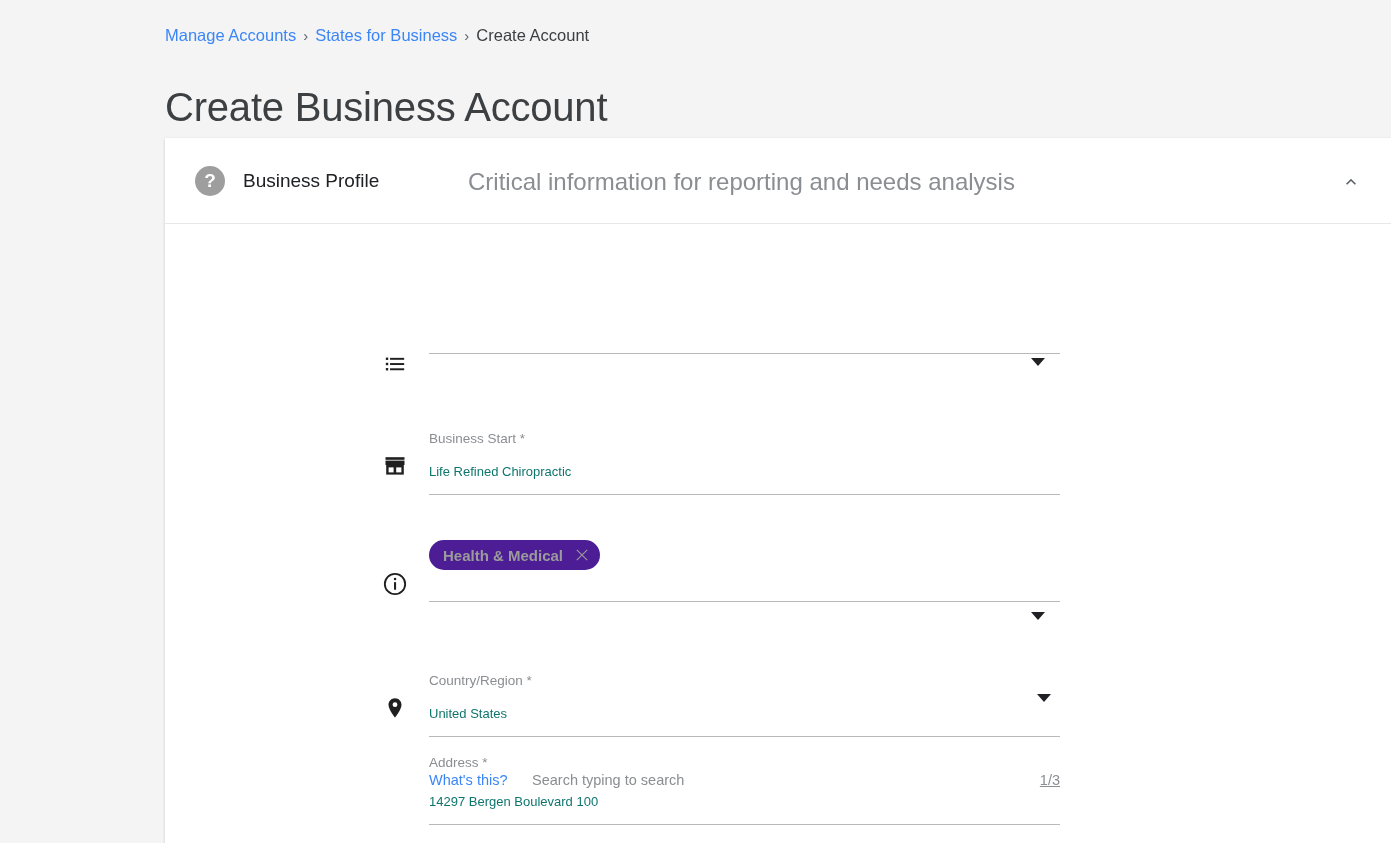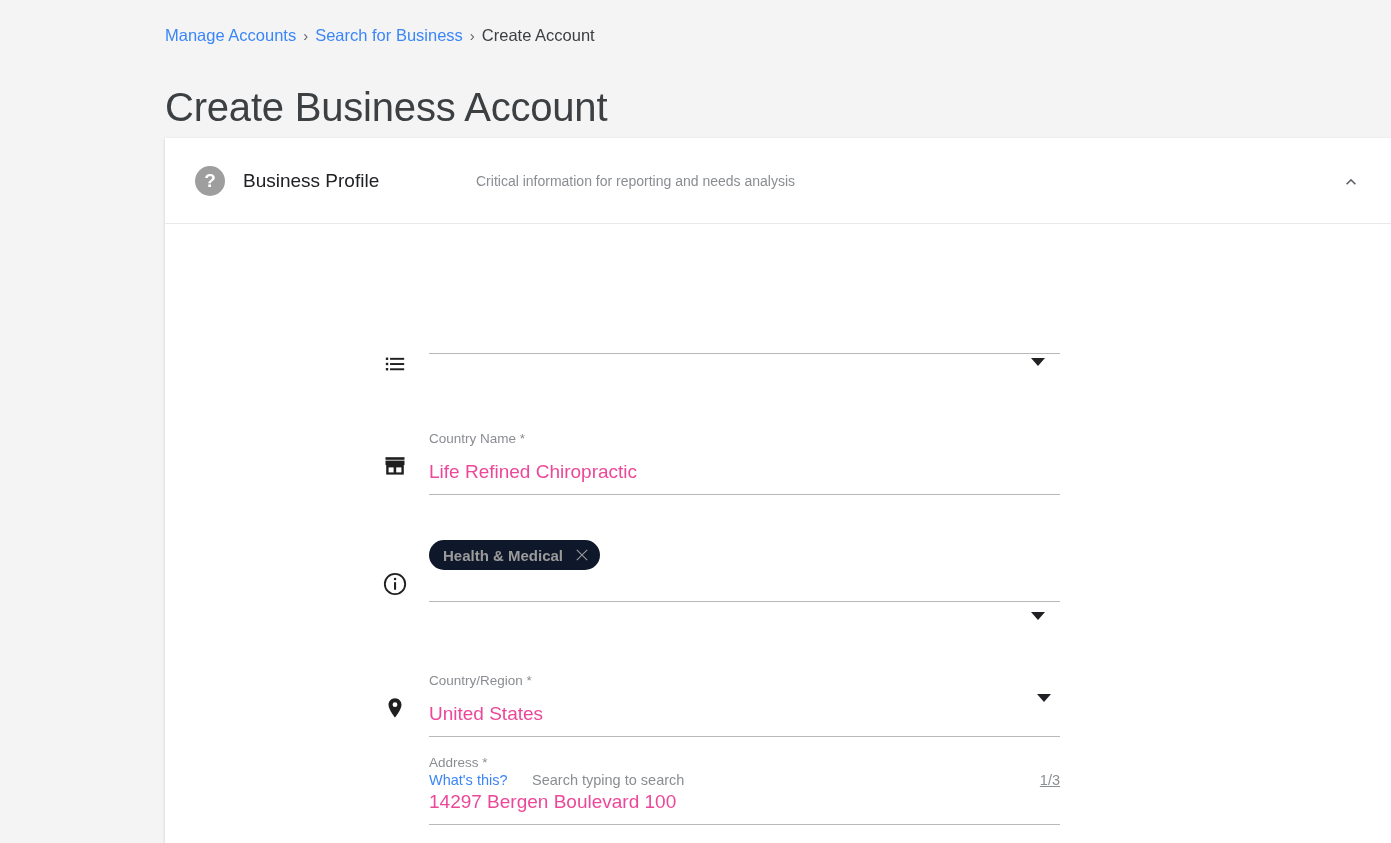--- a/index.html
+++ b/index.html
@@ -71,22 +71,22 @@
     position: absolute;
     left: 78px; top: 30px;
     font-size: 19px;
     color: #202124;
     font-weight: 400;
     line-height: 26px;
     white-space: nowrap;
   }
   .card-subtitle {
     position: absolute;
-    left: 311px; top: 31px;
-    font-size: 14px;
+    left: 303px; top: 31px;
+    font-size: 24px;
     color: #8a8d91;
     font-weight: 400;
     line-height: 25px;
     white-space: nowrap;
   }
   .collapse-btn {
     position: absolute;
     right: 22px; top: 26px;
     width: 36px; height: 36px;
     display: flex; align-items: center; justify-content: center;
@@ -109,22 +109,22 @@
     left: 264px;
     width: 631px;
   }
   .fld-label {
     font-size: 13.5px;
     color: #8a8d91;
     line-height: 18px;
     white-space: nowrap;
   }
   .fld-value {
-    font-size: 19px;
-    color: #ec4899;
+    font-size: 13px;
+    color: #0f766e;
     line-height: 28px;
     white-space: nowrap;
   }
   .fld-placeholder {
     font-size: 19px;
     color: #9aa0a6;
     line-height: 28px;
     white-space: nowrap;
   }
   .fld-underline {
@@ -138,21 +138,21 @@
     border-right: 7px solid transparent;
     border-top: 8px solid #202124;
   }
 
   
   .chip {
     display: inline-flex;
     align-items: center;
     height: 30px;
     padding: 0 9px 0 14px;
-    background: #0f172a;
+    background: #4c1d95;
     border-radius: 15px;
     font-size: 15px;
     font-weight: 700;
     color: #9b9b9b;
     white-space: nowrap;
   }
   .chip-x {
     margin-left: 10px;
     display: inline-flex;
     align-items: center;
@@ -186,21 +186,21 @@
     white-space: nowrap;
     text-decoration: underline;
   }
 </style>
 </head>
 <body>
 
 <div class="page">
 
   <div class="breadcrumb">
-    <a class="crumb-link" href="#">Manage Accounts</a><span class="crumb-sep">›</span><a class="crumb-link" href="#">Search for Business</a><span class="crumb-sep">›</span><span class="crumb-current">Create Account</span>
+    <a class="crumb-link" href="#">Manage Accounts</a><span class="crumb-sep">›</span><a class="crumb-link" href="#">States for Business</a><span class="crumb-sep">›</span><span class="crumb-current">Create Account</span>
   </div>
 
   <h1 class="page-title">Create Business Account</h1>
 
   <div class="card">
 
     <div class="card-header">
       <div class="help-icon">?</div>
       <div class="card-title">Business Profile</div>
       <div class="card-subtitle">Critical information for reporting and needs analysis</div>
@@ -231,21 +231,21 @@
       <div class="gutter-icon" style="top:226px;">
         <svg width="24" height="24" viewBox="0 0 24 24">
           <rect x="2.5" y="3.2" width="19" height="2.6" fill="#1f1f1f"></rect>
           <path d="M2.5 6.6h19V11H2.5z" fill="#1f1f1f"></path>
           <path d="M3.2 11h17.6v9.6H3.2z" fill="#1f1f1f"></path>
           <rect x="5.6" y="13.4" width="5" height="5" fill="#ffffff"></rect>
           <rect x="13.2" y="13.4" width="5.2" height="5" fill="#ffffff"></rect>
         </svg>
       </div>
       <div class="fld" style="top:206px;">
-        <div class="fld-label">Country Name *</div>
+        <div class="fld-label">Business Start *</div>
         <div class="fld-value" style="margin-top:10px;">Life Refined Chiropractic</div>
         <div class="fld-underline" style="margin-top:8px;"></div>
       </div>
 
       <div class="gutter-icon" style="top:344px;">
         <svg width="26" height="26" viewBox="0 0 24 24">
           <circle cx="12" cy="12" r="9.4" fill="none" stroke="#1f1f1f" stroke-width="1.7"></circle>
           <rect x="11.1" y="10.3" width="1.9" height="7" fill="#1f1f1f"></rect>
           <circle cx="12.05" cy="7.4" r="1.15" fill="#1f1f1f"></circle>
         </svg>

